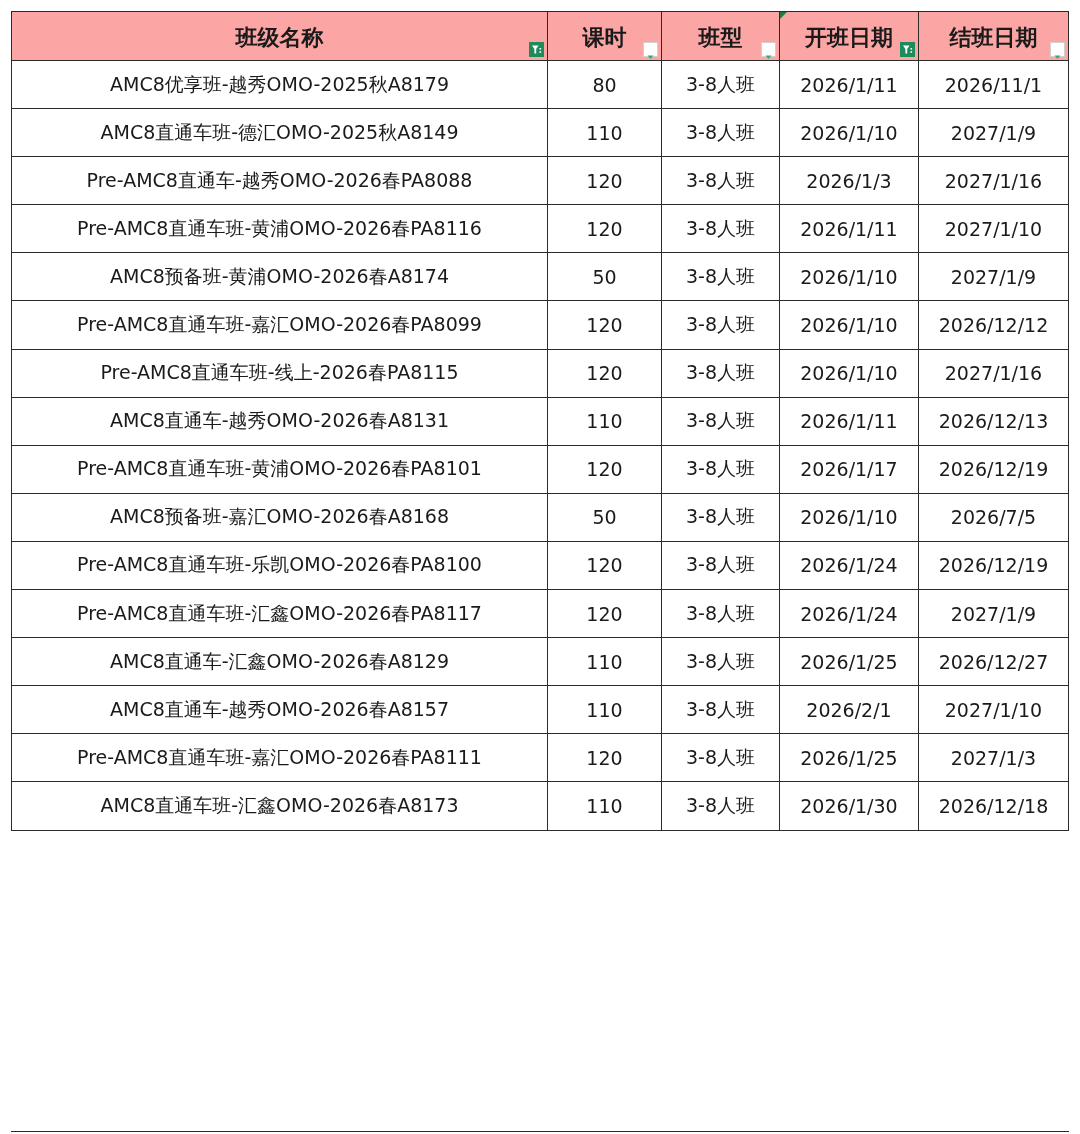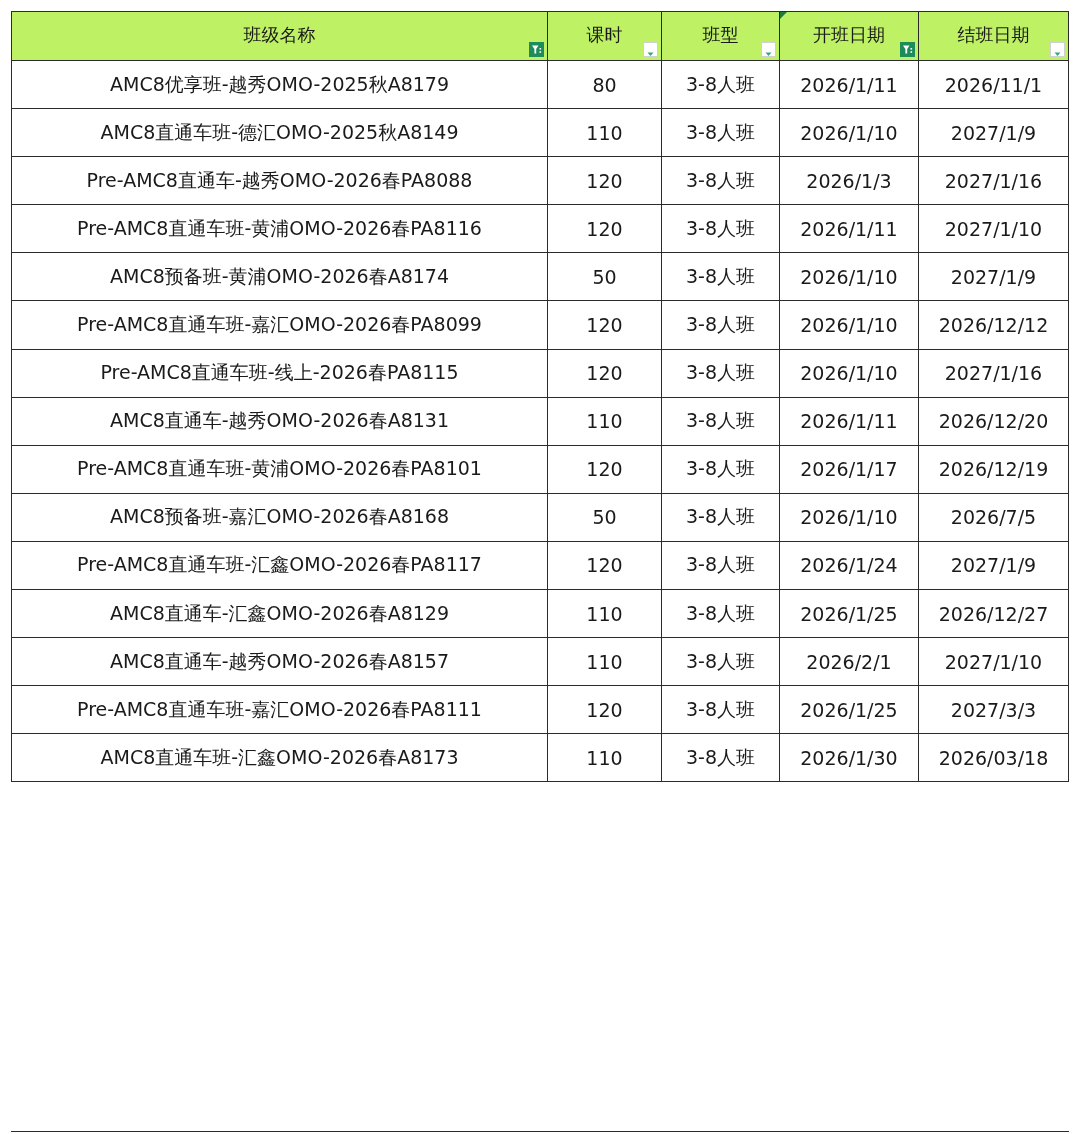--- a/index.html
+++ b/index.html
@@ -4,21 +4,21 @@
 <style>
   html, body { margin:0; padding:0; background:#ffffff; }
   body { width:1080px; height:1134px; overflow:hidden; position:relative;
          font-family:"DejaVu Sans","Liberation Sans",sans-serif; color:#1a1a1a; }
   .sheet { position:absolute; left:11px; top:11px; }
   table { border-collapse:collapse; table-layout:fixed; }
   col.c0 { width:536px; } col.c1 { width:114px; } col.c2 { width:118px; }
   col.c3 { width:139px; } col.c4 { width:150px; }
   th, td { border:1.6px solid #2b2b2b; text-align:center; padding:0; position:relative;
            white-space:nowrap; overflow:hidden; }
-  th { background:#bef264; height:48px; font-weight:normal; font-size:18px; vertical-align:top; }
+  th { background:#fca5a5; height:48px; font-weight:bold; font-size:22px; vertical-align:top; }
   th .hlabel { display:block; padding-top:11px; }
   td { height:47.1px; font-size:19px; }
   .fbtn { position:absolute; right:3px; bottom:3px; width:15px; height:15px; box-sizing:border-box; }
   .fbtn.active { background:#1e8c5a; }
   .fbtn.active svg { display:block; }
   .fbtn.dropdown { background:#ffffff; border:1px solid #d0d0d0; }
   .corner-mark { position:absolute; left:0; top:0; width:0; height:0;
                  border-top:7px solid #1e7d3a; border-right:7px solid transparent; }
   .tail { position:absolute; left:11px; top:1131px; width:1058px; height:3px; border-top:1.6px solid #2b2b2b; }
 </style>
@@ -131,37 +131,44 @@
           <td>120</td>
           <td>3-8人班</td>
           <td>2026/1/10</td>
           <td>2027/1/16</td>
         </tr>
         <tr>
           <td>AMC8直通车-越秀OMO-2026春A8131</td>
           <td>110</td>
           <td>3-8人班</td>
           <td>2026/1/11</td>
-          <td>2026/12/20</td>
+          <td>2026/12/13</td>
         </tr>
         <tr>
           <td>Pre-AMC8直通车班-黄浦OMO-2026春PA8101</td>
           <td>120</td>
           <td>3-8人班</td>
           <td>2026/1/17</td>
           <td>2026/12/19</td>
         </tr>
         <tr>
           <td>AMC8预备班-嘉汇OMO-2026春A8168</td>
           <td>50</td>
           <td>3-8人班</td>
           <td>2026/1/10</td>
           <td>2026/7/5</td>
         </tr>
         <tr>
+          <td>Pre-AMC8直通车班-乐凯OMO-2026春PA8100</td>
+          <td>120</td>
+          <td>3-8人班</td>
+          <td>2026/1/24</td>
+          <td>2026/12/19</td>
+        </tr>
+        <tr>
           <td>Pre-AMC8直通车班-汇鑫OMO-2026春PA8117</td>
           <td>120</td>
           <td>3-8人班</td>
           <td>2026/1/24</td>
           <td>2027/1/9</td>
         </tr>
         <tr>
           <td>AMC8直通车-汇鑫OMO-2026春A8129</td>
           <td>110</td>
           <td>3-8人班</td>
@@ -173,25 +180,25 @@
           <td>110</td>
           <td>3-8人班</td>
           <td>2026/2/1</td>
           <td>2027/1/10</td>
         </tr>
         <tr>
           <td>Pre-AMC8直通车班-嘉汇OMO-2026春PA8111</td>
           <td>120</td>
           <td>3-8人班</td>
           <td>2026/1/25</td>
-          <td>2027/3/3</td>
+          <td>2027/1/3</td>
         </tr>
         <tr>
           <td>AMC8直通车班-汇鑫OMO-2026春A8173</td>
           <td>110</td>
           <td>3-8人班</td>
           <td>2026/1/30</td>
-          <td>2026/03/18</td>
+          <td>2026/12/18</td>
         </tr>
       </tbody>
   </table>
 </div>
 <div class="tail"></div>
 
 </body></html>

